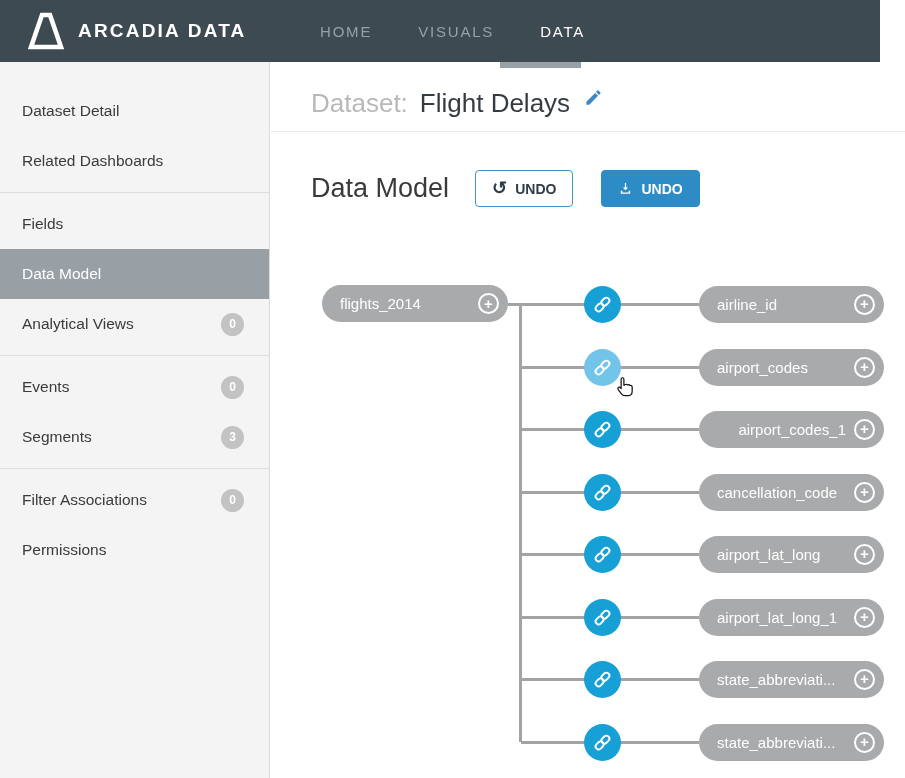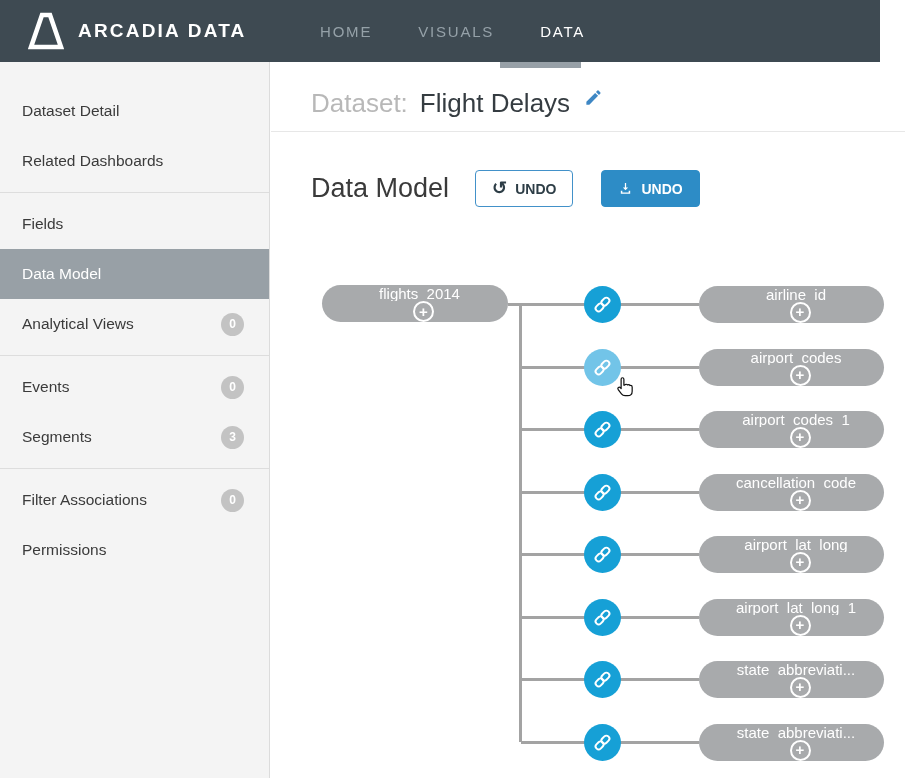--- a/index.html
+++ b/index.html
@@ -37,21 +37,21 @@
   .btn { height:37px; display:inline-flex; align-items:center; gap:8px; border-radius:4px;
          font-size:14px; font-weight:bold; cursor:pointer; padding:0 16px; }
   .btn-undo { background:#fff; border:1px solid #4291c9; color:#2d3d46; }
   .btn-save { background:#2d8cc6; border:1px solid #2d8cc6; color:#fff; margin-left:2px; }
   .undo-glyph { font-size:18px; font-weight:bold; line-height:1; margin-top:-2px; }
 
   
   .diagram { position:absolute; left:0; top:188px; width:634px; height:528px; }
   .pill { position:absolute; height:37px; border-radius:18.5px; background:#a8aaac; color:#fff;
           font-size:15px; display:flex; align-items:center; justify-content:space-between;
-          padding:0 9px 0 18px; cursor:pointer; z-index:2;flex-direction:column; }
+          padding:0 9px 0 18px; cursor:pointer; z-index:2; }
   .pill .pill-label { white-space:nowrap; overflow:hidden; }
   .plus-icon { width:21px; height:21px; border:2px solid #fff; border-radius:50%; flex-shrink:0;
                display:flex; align-items:center; justify-content:center;
                font-size:15px; font-weight:bold; color:#fff; line-height:1; padding-bottom:1px; cursor:pointer; margin-left:8px; }
   .root-pill { left:51px; top:35px; width:186px; }
   .field-pill { left:428px; width:185px; }
   .link-line { position:absolute; height:3px; background:#a3a3a3; z-index:1; }
   .trunk { position:absolute; left:248px; top:54px; width:3px; height:438px; background:#a3a3a3; z-index:1; }
   .link-node { position:absolute; left:313px; width:37px; height:37px; border-radius:50%;
                background:#16a0d6; display:flex; align-items:center; justify-content:center;
@@ -196,21 +196,21 @@
       <div class="link-node" style="top: 160.5px;">
         <span style="display: flex;">
           <svg width="21" height="21" viewBox="0 0 24 24">
             <g transform="rotate(45 12 12)" fill="none" stroke="#ffffff" stroke-width="2.2">
               <rect x="8.6" y="2.4" width="6.8" height="9.8" rx="3.2"></rect>
               <rect x="8.6" y="11.8" width="6.8" height="9.8" rx="3.2"></rect>
             </g>
           </svg>
         </span>
       </div>
-      <div class="pill field-pill" style="top: 160.5px;">
+      <div class="pill field-pill" style="top: 160.5px; justify-content: flex-end;">
         <span class="pill-label">airport_codes_1</span>
         <span class="plus-icon">+</span>
       </div>
       <div class="link-line" style="top: 240.5px; left: 250px; width: 178px;"></div>
       <div class="link-node" style="top: 223.5px;">
         <span style="display: flex;">
           <svg width="21" height="21" viewBox="0 0 24 24">
             <g transform="rotate(45 12 12)" fill="none" stroke="#ffffff" stroke-width="2.2">
               <rect x="8.6" y="2.4" width="6.8" height="9.8" rx="3.2"></rect>
               <rect x="8.6" y="11.8" width="6.8" height="9.8" rx="3.2"></rect>

